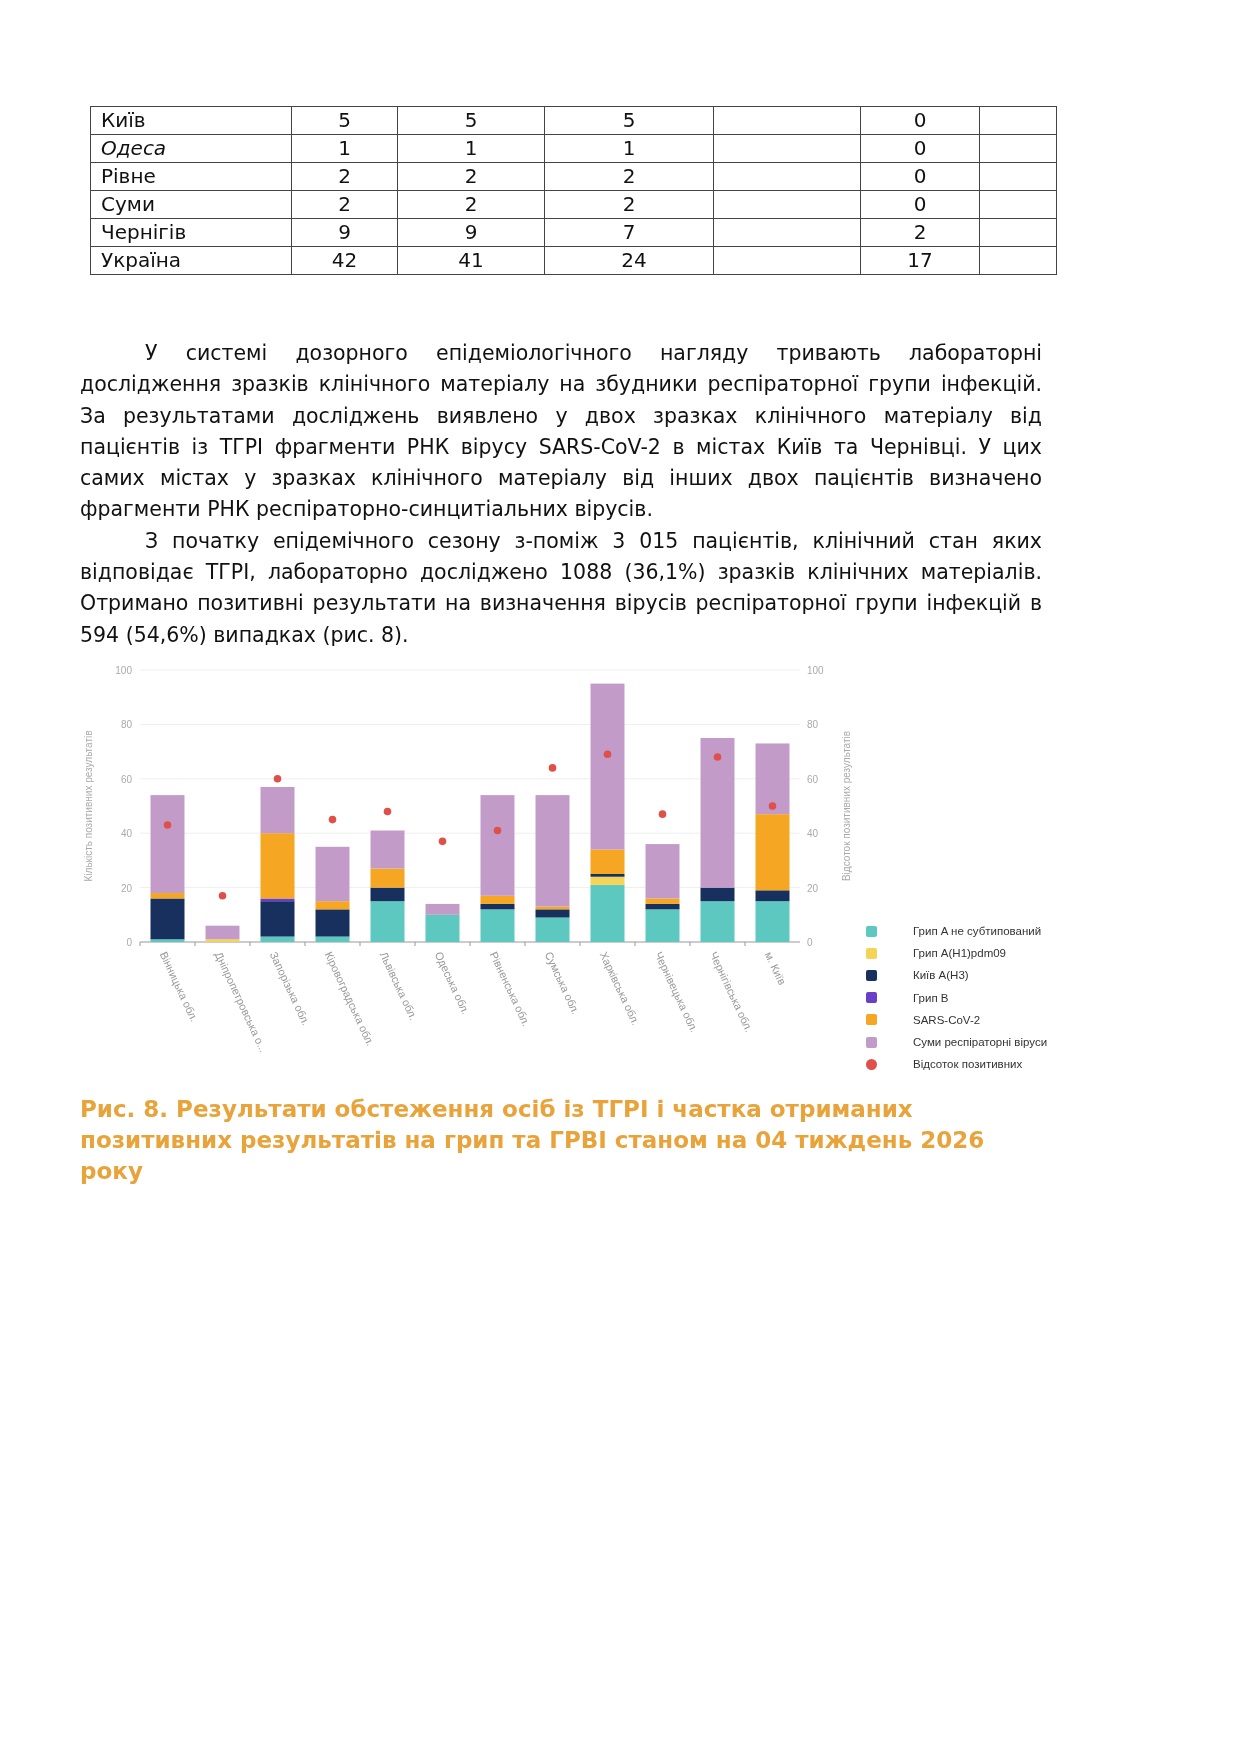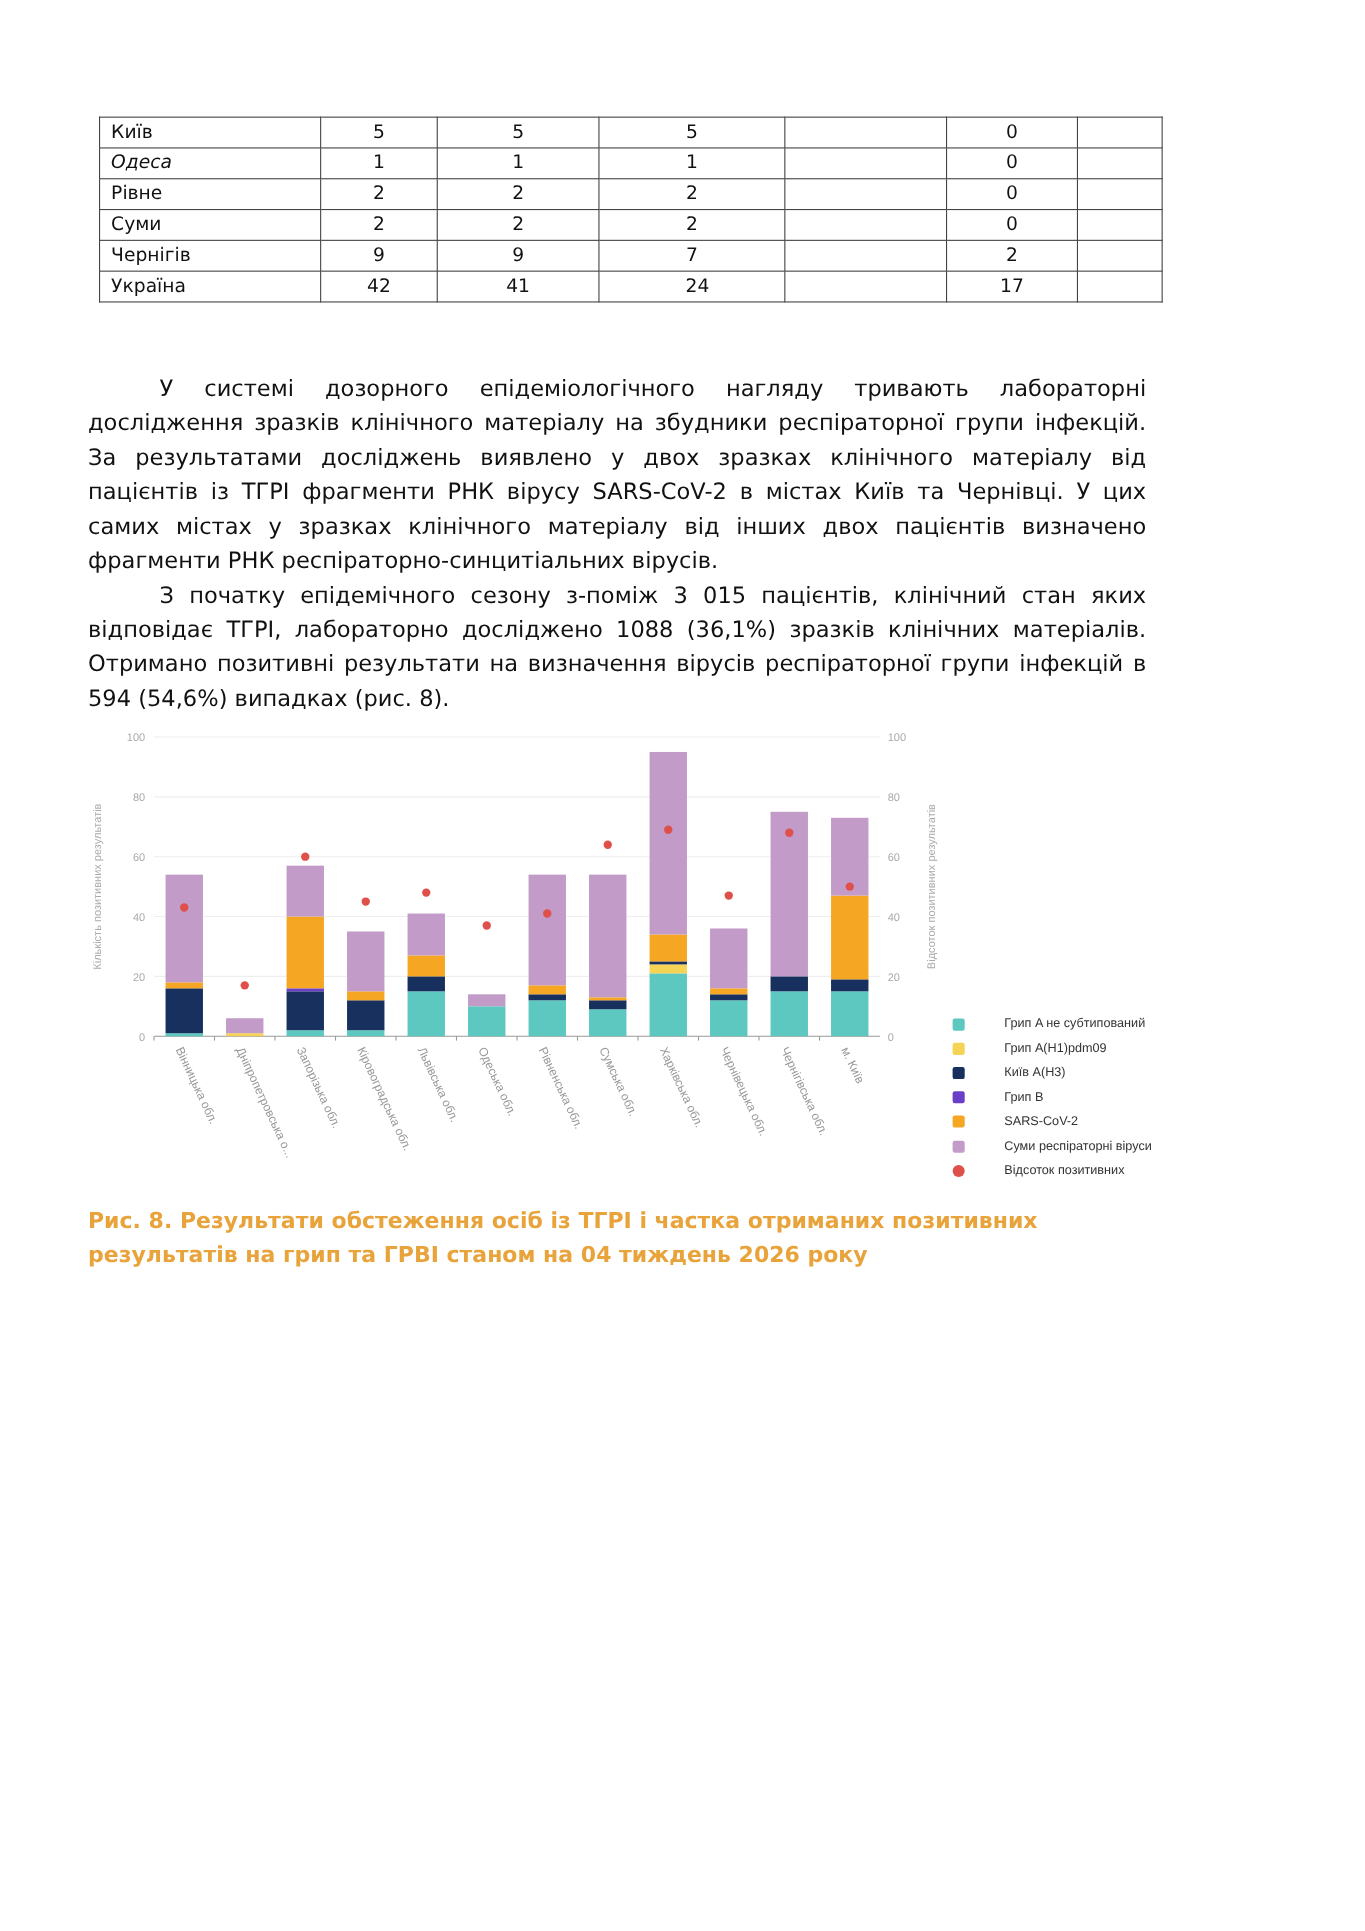--- a/index.html
+++ b/index.html
@@ -1,23 +1,23 @@
 <!DOCTYPE html>
 <html><head>
 <meta charset="utf-8">
 <style>
   html, body { margin: 0; padding: 0; background: #ffffff; }
   body { width: 1241px; height: 1755px; position: relative; font-family: "Liberation Sans", "DejaVu Sans", sans-serif; color: #111; }
-  .tbl { position: absolute; left: 90px; top: 106px; border-collapse: collapse; font-family: "DejaVu Sans", sans-serif; font-size: 17px; }
+  .tbl { position: absolute; left: 90px; top: 106px; border-collapse: collapse; font-family: "DejaVu Sans", sans-serif; font-size: 20px; }
   .tbl td { border: 1px solid #444; height: 27px; padding: 0 10px; line-height: 27px; }
   .tbl td.num { text-align: center; }
   .para { position: absolute; left: 80px; width: 962px; font-family: "DejaVu Sans", sans-serif; font-size: 20.5px; line-height: 31.3px; text-align: justify; color: #111; }
   .para p { margin: 0; text-indent: 65px; }
   .chart { position: absolute; left: 70px; top: 660px; width: 980px; height: 440px; }
-  .caption { position: absolute; left: 80px; top: 1094px; width: 970px; font-family: "DejaVu Sans", sans-serif; font-weight: bold; font-size: 20px; line-height: 31px; color: #E8A33A; }
+  .caption { position: absolute; left: 80px; top: 1094px; width: 970px; font-family: "DejaVu Sans", sans-serif; font-weight: bold; font-size: 23px; line-height: 31px; color: #E8A33A; }
   .legend { position: absolute; left: 866px; top: 920px; font-size: 11.5px; color: #333; }
   .legend .li { display: flex; align-items: center; height: 22.2px; gap: 30px; }
   .legend .sw { width: 11px; height: 11px; border-radius: 2px; margin-right: 6px; }
   .legend .sw.dot { border-radius: 50%; }
 </style>
 </head>
 <body>
 
 <table class="tbl">
   <tbody id="tbl-body">

